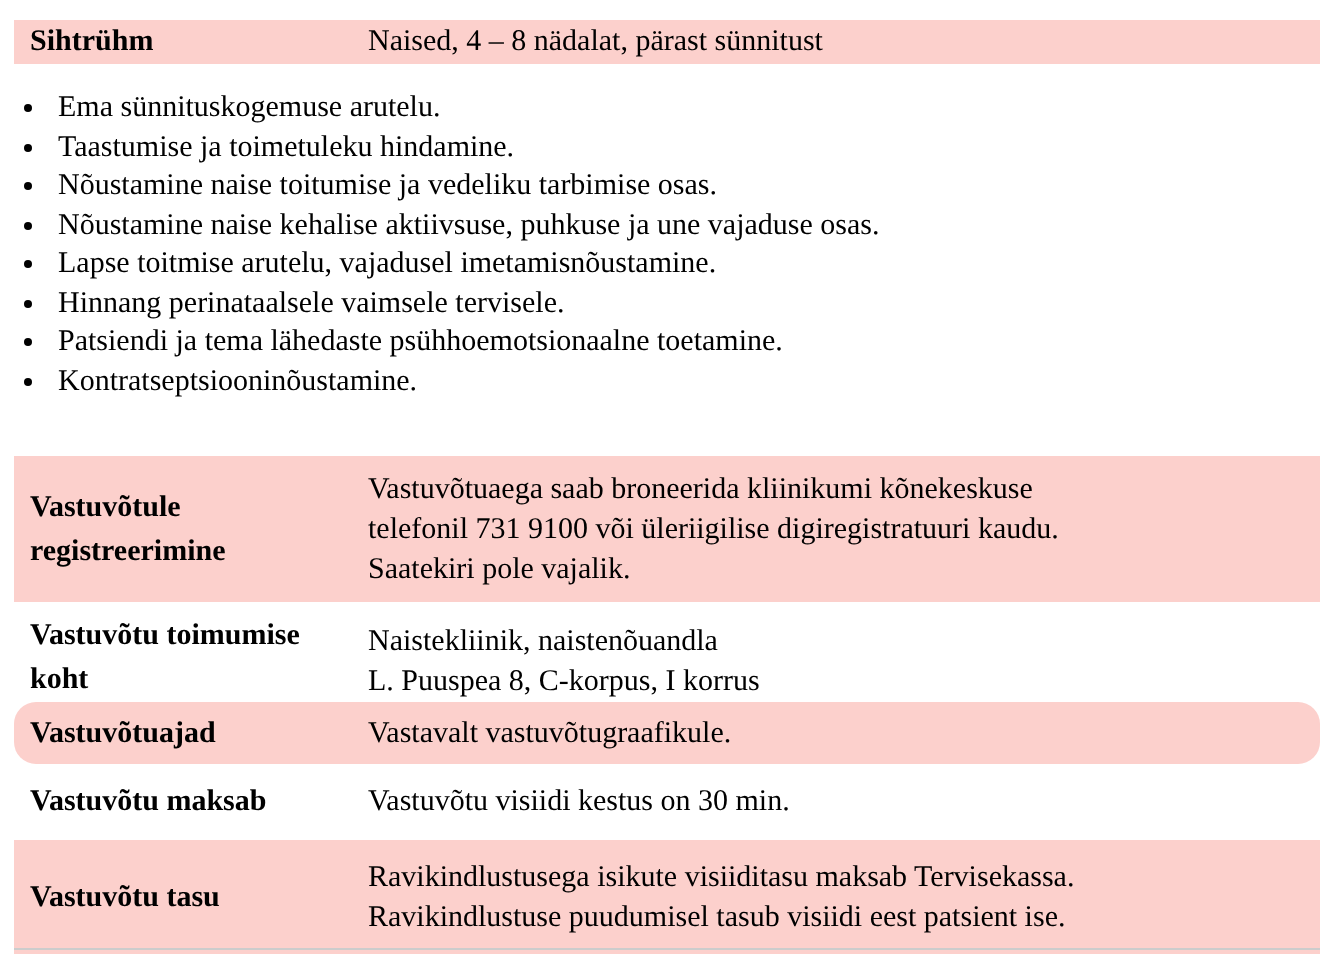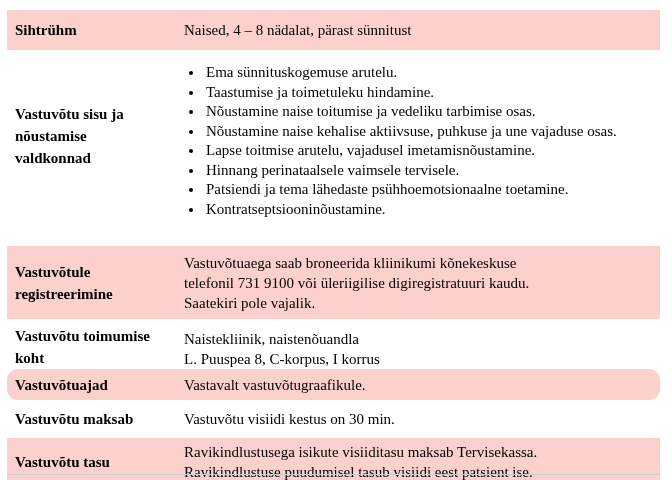--- a/index.html
+++ b/index.html
@@ -43,27 +43,27 @@
   .value-cell {
     flex: 1;
     box-sizing: border-box;
     padding-right: 10px;
     font-size: 15px;
     line-height: 20px;
   }
   .value-line { font-size: 15px; line-height: 20px; }
 
   
-  .r1 { height: 40px; }
+  .r1 { height: 22px; }
   .r2 { height: 172px; }
   .r3 { height: 73px; margin-top: 24px; }
   .r4 { height: 50px; align-items: flex-end; }
   .r5 { height: 31px; border-radius: 11px; }
   .r6 { height: 38px; }
-  .r7 { height: 47px; }
+  .r7 { height: 57px; }
 
   ul.bullets {
     margin: 0;
     padding: 10px 0 0 20px;
     list-style-type: disc;
   }
   ul.bullets li {
     font-size: 15px;
     line-height: 19.5px;
     padding-left: 2px;
@@ -83,21 +83,20 @@
 
 <div class="page">
   <div class="info-table">
 
     <div class="row pink r1">
       <div class="label-cell">Sihtrühm</div>
       <div class="value-cell">Naised, 4 – 8 nädalat, pärast sünnitust</div>
     </div>
 
     <div class="row white r2">
-      <div class="label-cell">Vastuvõtu sisu ja nõustamise valdkonnad</div>
       <div class="value-cell">
         <ul class="bullets">
           <li>Ema sünnituskogemuse arutelu.</li>
           <li>Taastumise ja toimetuleku hindamine.</li>
           <li>Nõustamine naise toitumise ja vedeliku tarbimise osas.</li>
           <li>Nõustamine naise kehalise aktiivsuse, puhkuse ja une vajaduse osas.</li>
           <li>Lapse toitmise arutelu, vajadusel imetamisnõustamine.</li>
           <li>Hinnang perinataalsele vaimsele tervisele.</li>
           <li>Patsiendi ja tema lähedaste psühhoemotsionaalne toetamine.</li>
           <li>Kontratseptsiooninõustamine.</li>

